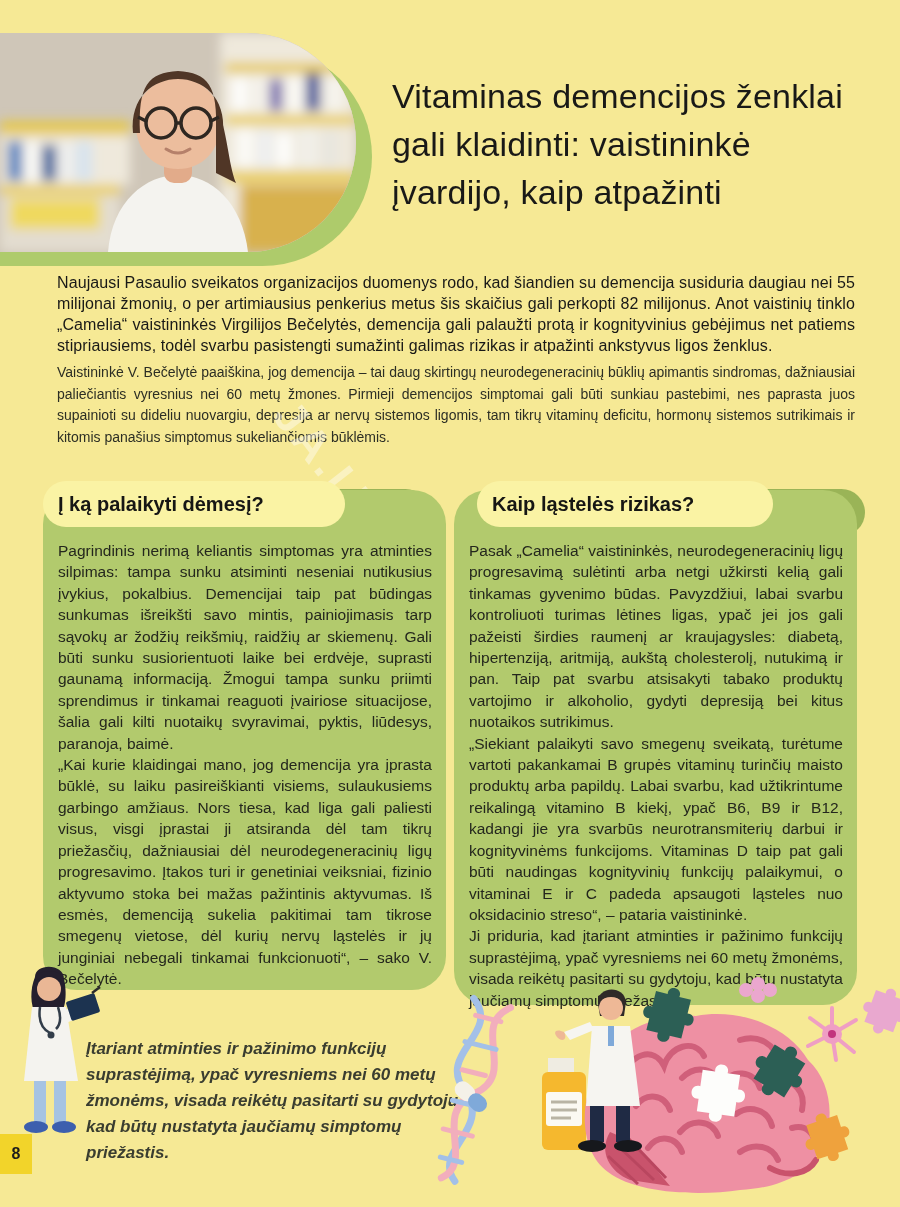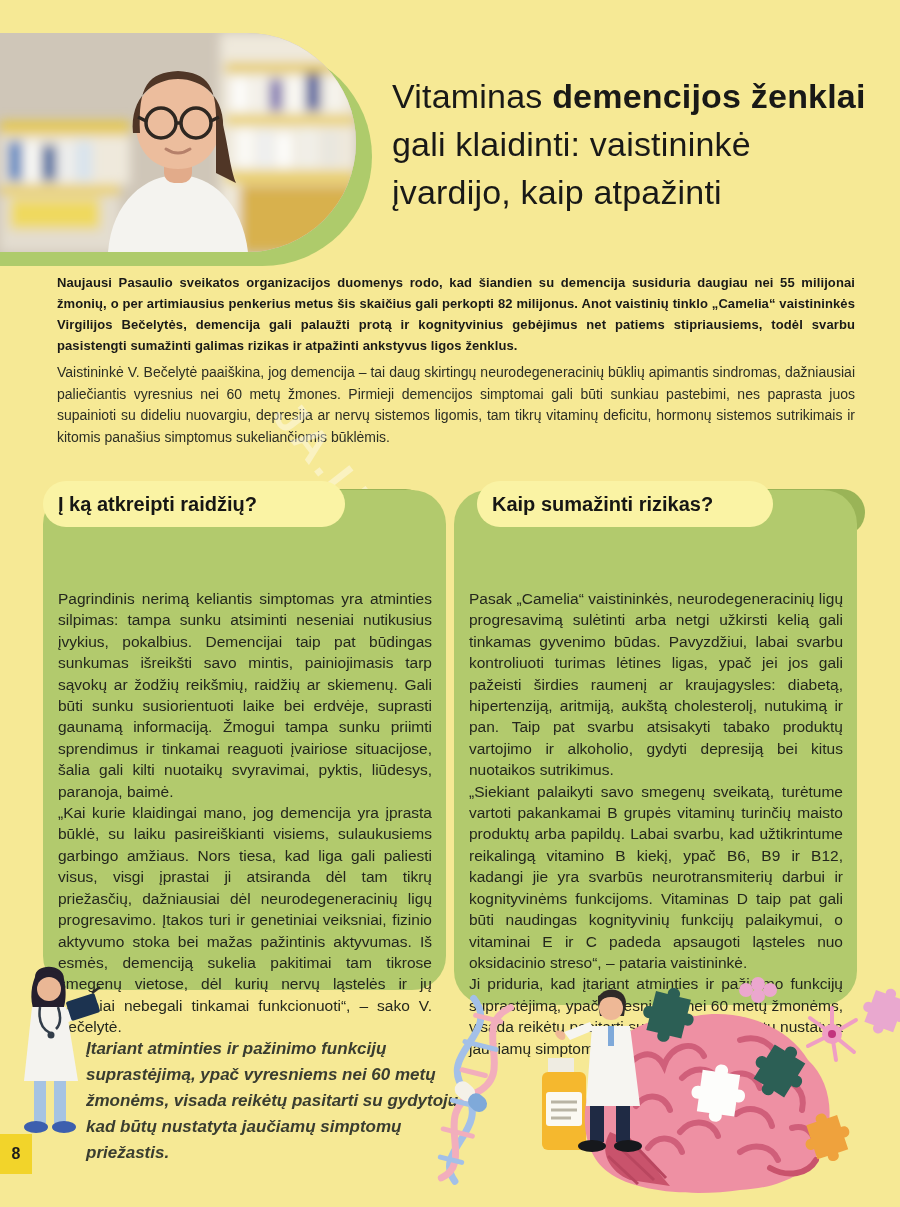--- a/index.html
+++ b/index.html
@@ -43,26 +43,26 @@
   .photo-frame svg{display:block}
 
   
   .page-title{
     left:392px;top:72px;width:500px;
     font-size:34px;line-height:48px;
     font-weight:400;color:#191917;
     white-space:pre-line;
     letter-spacing:.2px;
   }
-  .page-title .hl{font-weight:700}
+  .page-title .hl{font-weight:400}
 
   
   .intro{
     left:57px;top:272px;width:798px;
-    font-weight:700;font-size:13px;line-height:21px;
+    font-weight:400;font-size:16px;line-height:21px;
     text-align:justify;color:#191917;
     letter-spacing:.1px;
   }
   .lead{
     left:57px;top:362px;width:798px;
     font-size:14px;line-height:21.5px;
     text-align:justify;color:var(--body-ink);
   }
 
   
@@ -80,21 +80,21 @@
   .col-box{
     top:490px;width:403px;
     background:var(--col-green);
     border-radius:34px;
   }
   .col-box.left{left:43px;height:500px}
   .col-box.right{left:454px;height:515px}
   .col-text{
     position:absolute;left:15px;right:14px;top:50px;
     font-size:15.5px;line-height:21.4px;
-    text-align:justify;color:#24271d;margin-top:48px;
+    text-align:justify;color:#24271d;
   }
   .col-text p{margin:0}
   .pill-shadow{
     top:489px;height:47px;border-radius:24px;
     background:var(--pill-shadow);
   }
   .pill-shadow.left{left:61px;width:368px}
   .pill-shadow.right{left:495px;width:370px}
   .pill{
     top:481px;height:46px;border-radius:23px;
@@ -199,33 +199,33 @@
 <div class="abs watermark">JA.LT</div>
 
 <div class="abs pill-shadow left"></div>
 <div class="abs col-box left">
   <div class="col-text">
     <p>Pagrindinis nerimą keliantis simptomas yra atminties silpimas: tampa sunku atsiminti neseniai nutikusius įvykius, pokalbius. Demencijai taip pat būdingas sunkumas išreikšti savo mintis, painiojimasis tarp sąvokų ar žodžių reikšmių, raidžių ar skiemenų. Gali būti sunku susiorientuoti laike bei erdvėje, suprasti gaunamą informaciją. Žmogui tampa sunku priimti sprendimus ir tinkamai reaguoti įvairiose situacijose, šalia gali kilti nuotaikų svyravimai, pyktis, liūdesys, paranoja, baimė.</p>
     <p>„Kai kurie klaidingai mano, jog demencija yra įprasta būklė, su laiku pasireiškianti visiems, sulaukusiems garbingo amžiaus. Nors tiesa, kad liga gali paliesti visus, visgi įprastai ji atsiranda dėl tam tikrų priežasčių, dažniausiai dėl neurodegeneracinių ligų progresavimo. Įtakos turi ir genetiniai veiksniai, fizinio aktyvumo stoka bei mažas pažintinis aktyvumas. Iš esmės, demenciją sukelia pakitimai tam tikrose smegenų vietose, dėl kurių nervų ląstelės ir jų junginiai nebegali tinkamai funkcionuoti“, – sako V. Bečelytė.</p>
   </div>
 </div>
 <div class="abs pill left">
-  <span>Į ką atkreipti raidžių?</span>
+  <span>Į ką palaikyti dėmesį?</span>
 </div>
 
 <div class="abs pill-shadow right"></div>
 <div class="abs col-box right">
   <div class="col-text">
     <p>Pasak „Camelia“ vaistininkės, neurodegeneracinių ligų progresavimą sulėtinti arba netgi užkirsti kelią gali tinkamas gyvenimo būdas. Pavyzdžiui, labai svarbu kontroliuoti turimas lėtines ligas, ypač jei jos gali pažeisti širdies raumenį ar kraujagysles: diabetą, hipertenziją, aritmiją, aukštą cholesterolį, nutukimą ir pan. Taip pat svarbu atsisakyti tabako produktų vartojimo ir alkoholio, gydyti depresiją bei kitus nuotaikos sutrikimus.</p>
     <p>„Siekiant palaikyti savo smegenų sveikatą, turėtume vartoti pakankamai B grupės vitaminų turinčių maisto produktų arba papildų. Labai svarbu, kad užtikrintume reikalingą vitamino B kiekį, ypač B6, B9 ir B12, kadangi jie yra svarbūs neurotransmiterių darbui ir kognityvinėms funkcijoms. Vitaminas D taip pat gali būti naudingas kognityvinių funkcijų palaikymui, o vitaminai E ir C padeda apsaugoti ląsteles nuo oksidacinio streso“, – pataria vaistininkė.</p>
     <p>Ji priduria, kad įtariant atminties ir pažinimo funkcijų suprastėjimą, ypač vyresniems nei 60 metų žmonėms, visada reikėtų pasitarti su gydytoju, kad būtų nustatyta jaučiamų simptomų priežastis.</p>
   </div>
 </div>
 <div class="abs pill right">
-  <span>Kaip sumažinti rizikas?</span>
+  <span>Kaip ląstelės rizikas?</span>
 </div>
 
 <p class="abs quote">Įtariant atminties ir pažinimo funkcijų suprastėjimą, ypač vyresniems nei 60 metų žmonėms, visada reikėtų pasitarti su gydytoju, kad būtų nustatyta jaučiamų simptomų priežastis.</p>
 
 <div class="abs doctor-left">
   <svg width="125" height="180" viewBox="0 0 125 180">
     <path d="M33,14 C33,0 62,0 62,16 C66,34 62,48 58,52 L34,52 C28,42 28,26 33,14 Z" fill="#241f2e"></path>
     <circle cx="47" cy="26" r="12" fill="#eab795"></circle>
     <path d="M34,18 Q47,8 60,18 L60,12 Q47,4 34,12 Z" fill="#241f2e"></path>
     <path d="M30,44 L64,44 L76,118 L22,118 Z" fill="#f4f3ef"></path>

